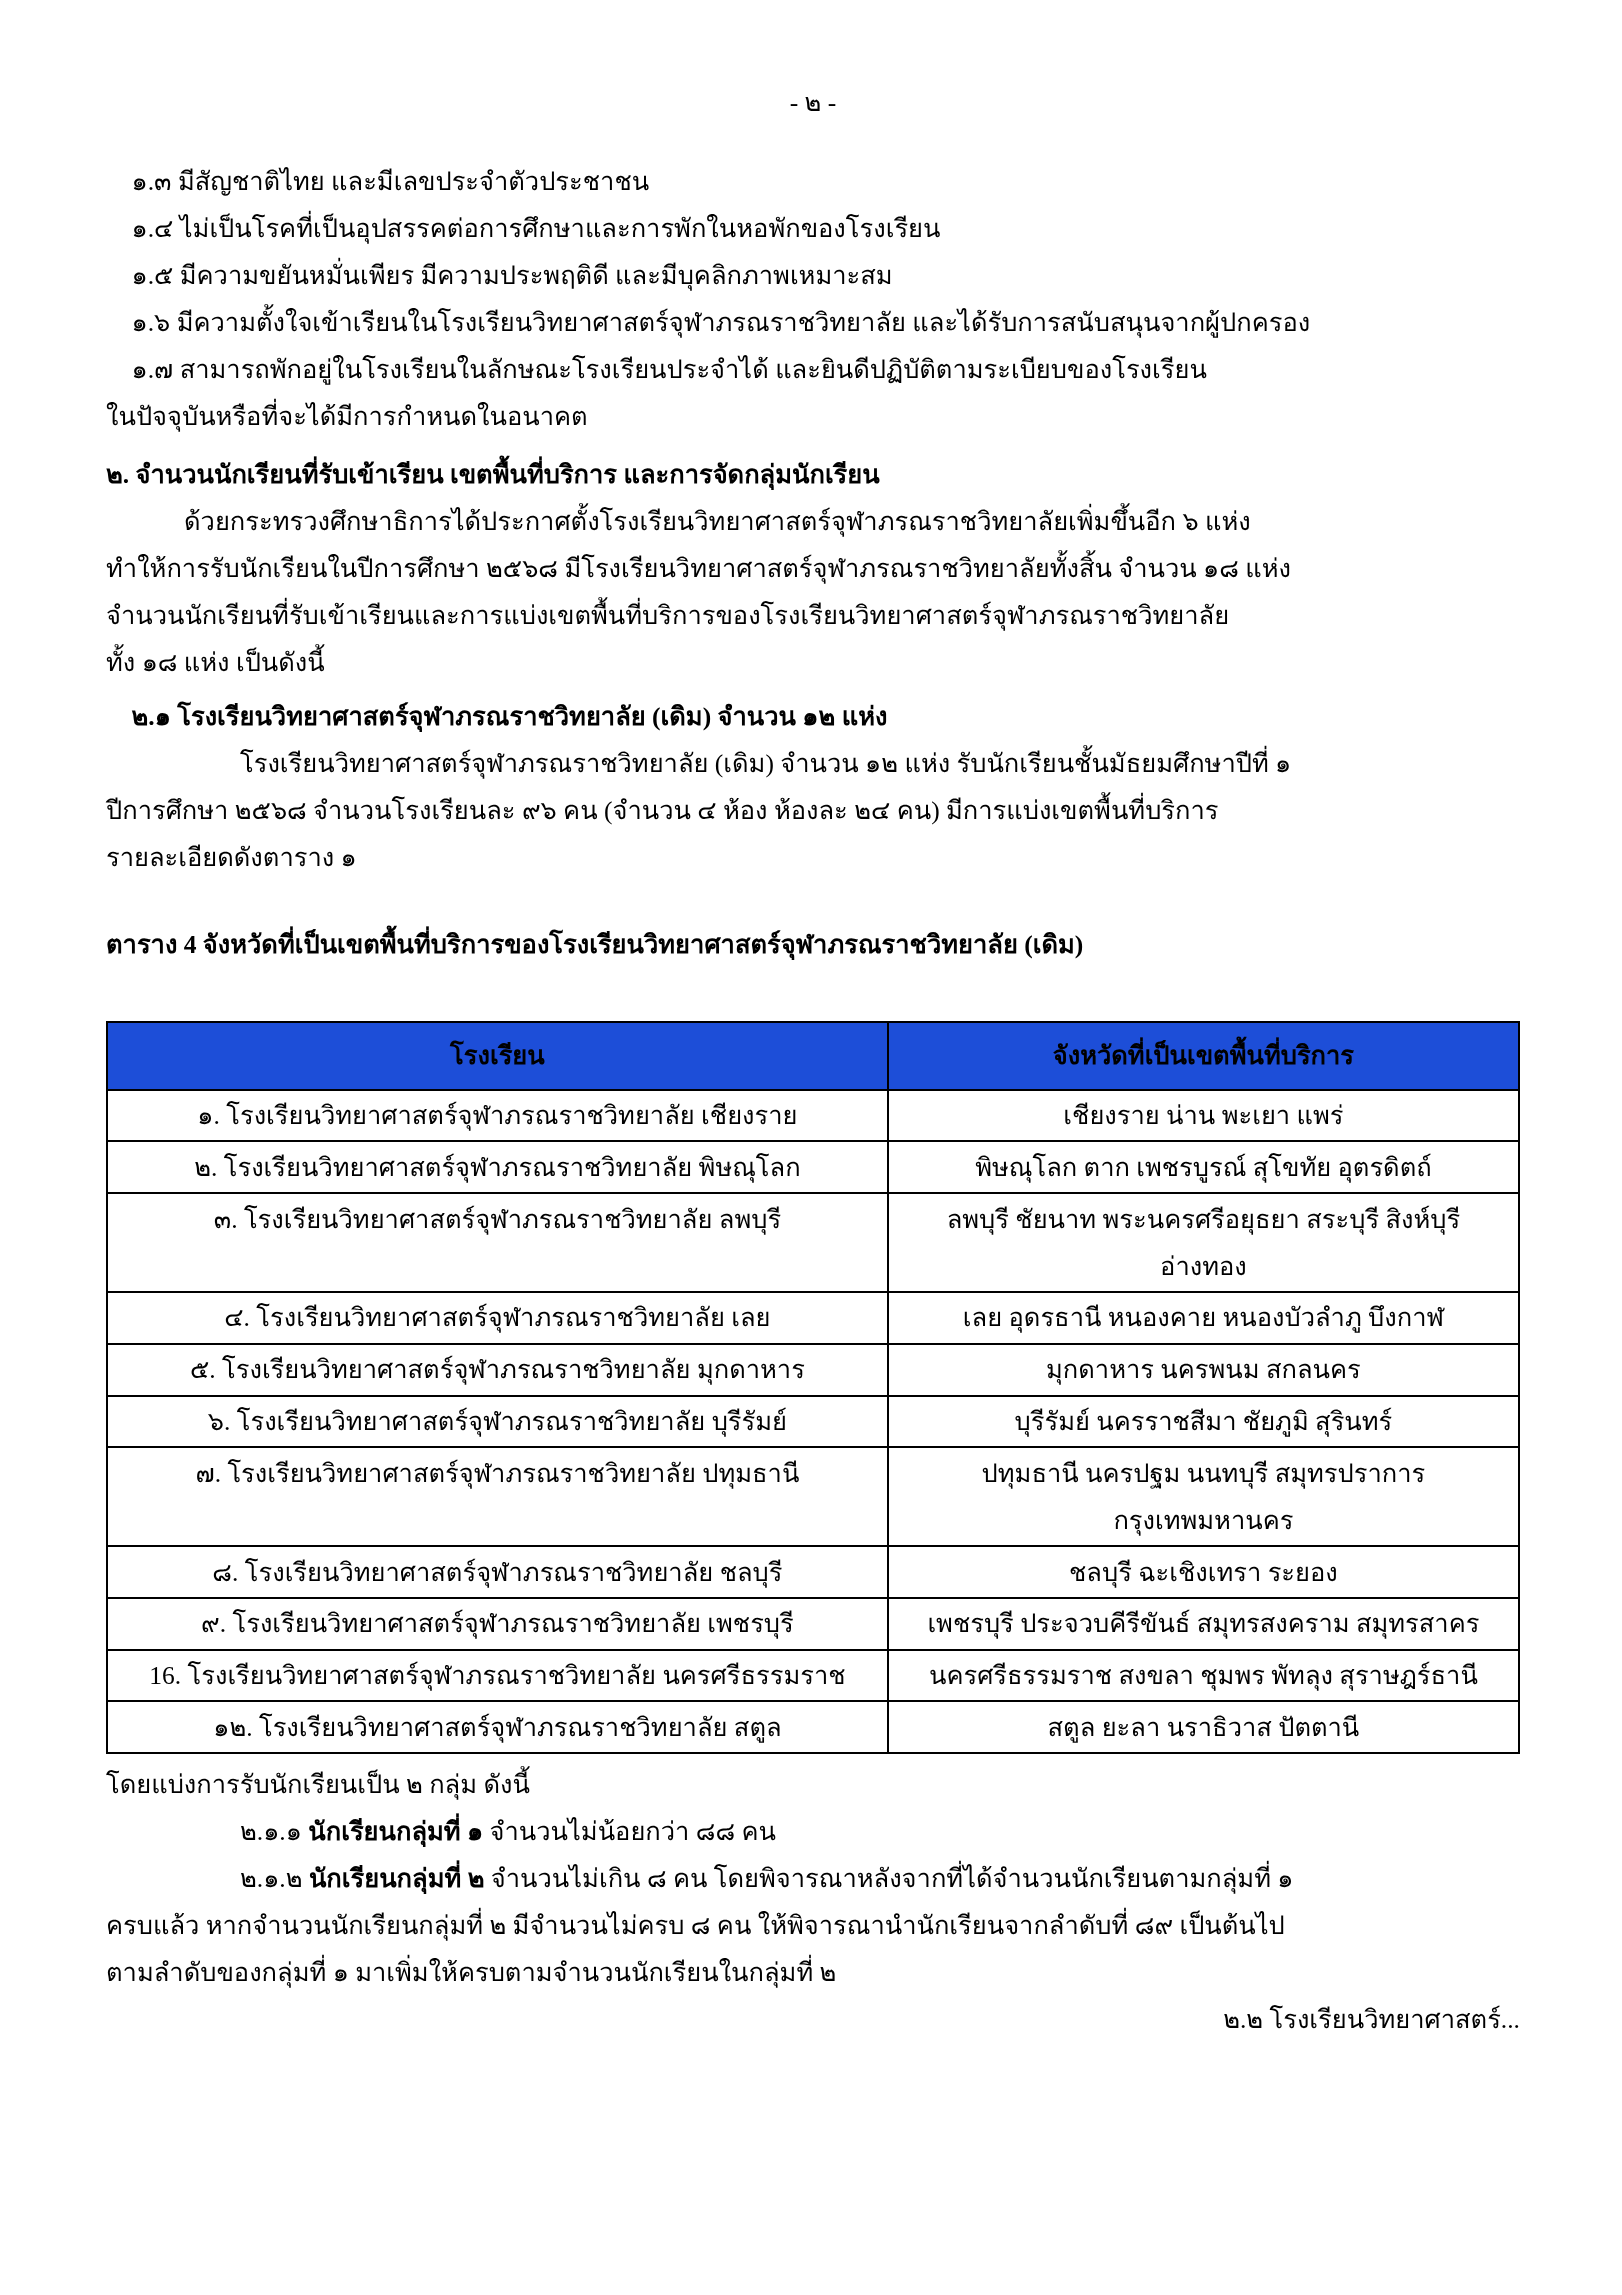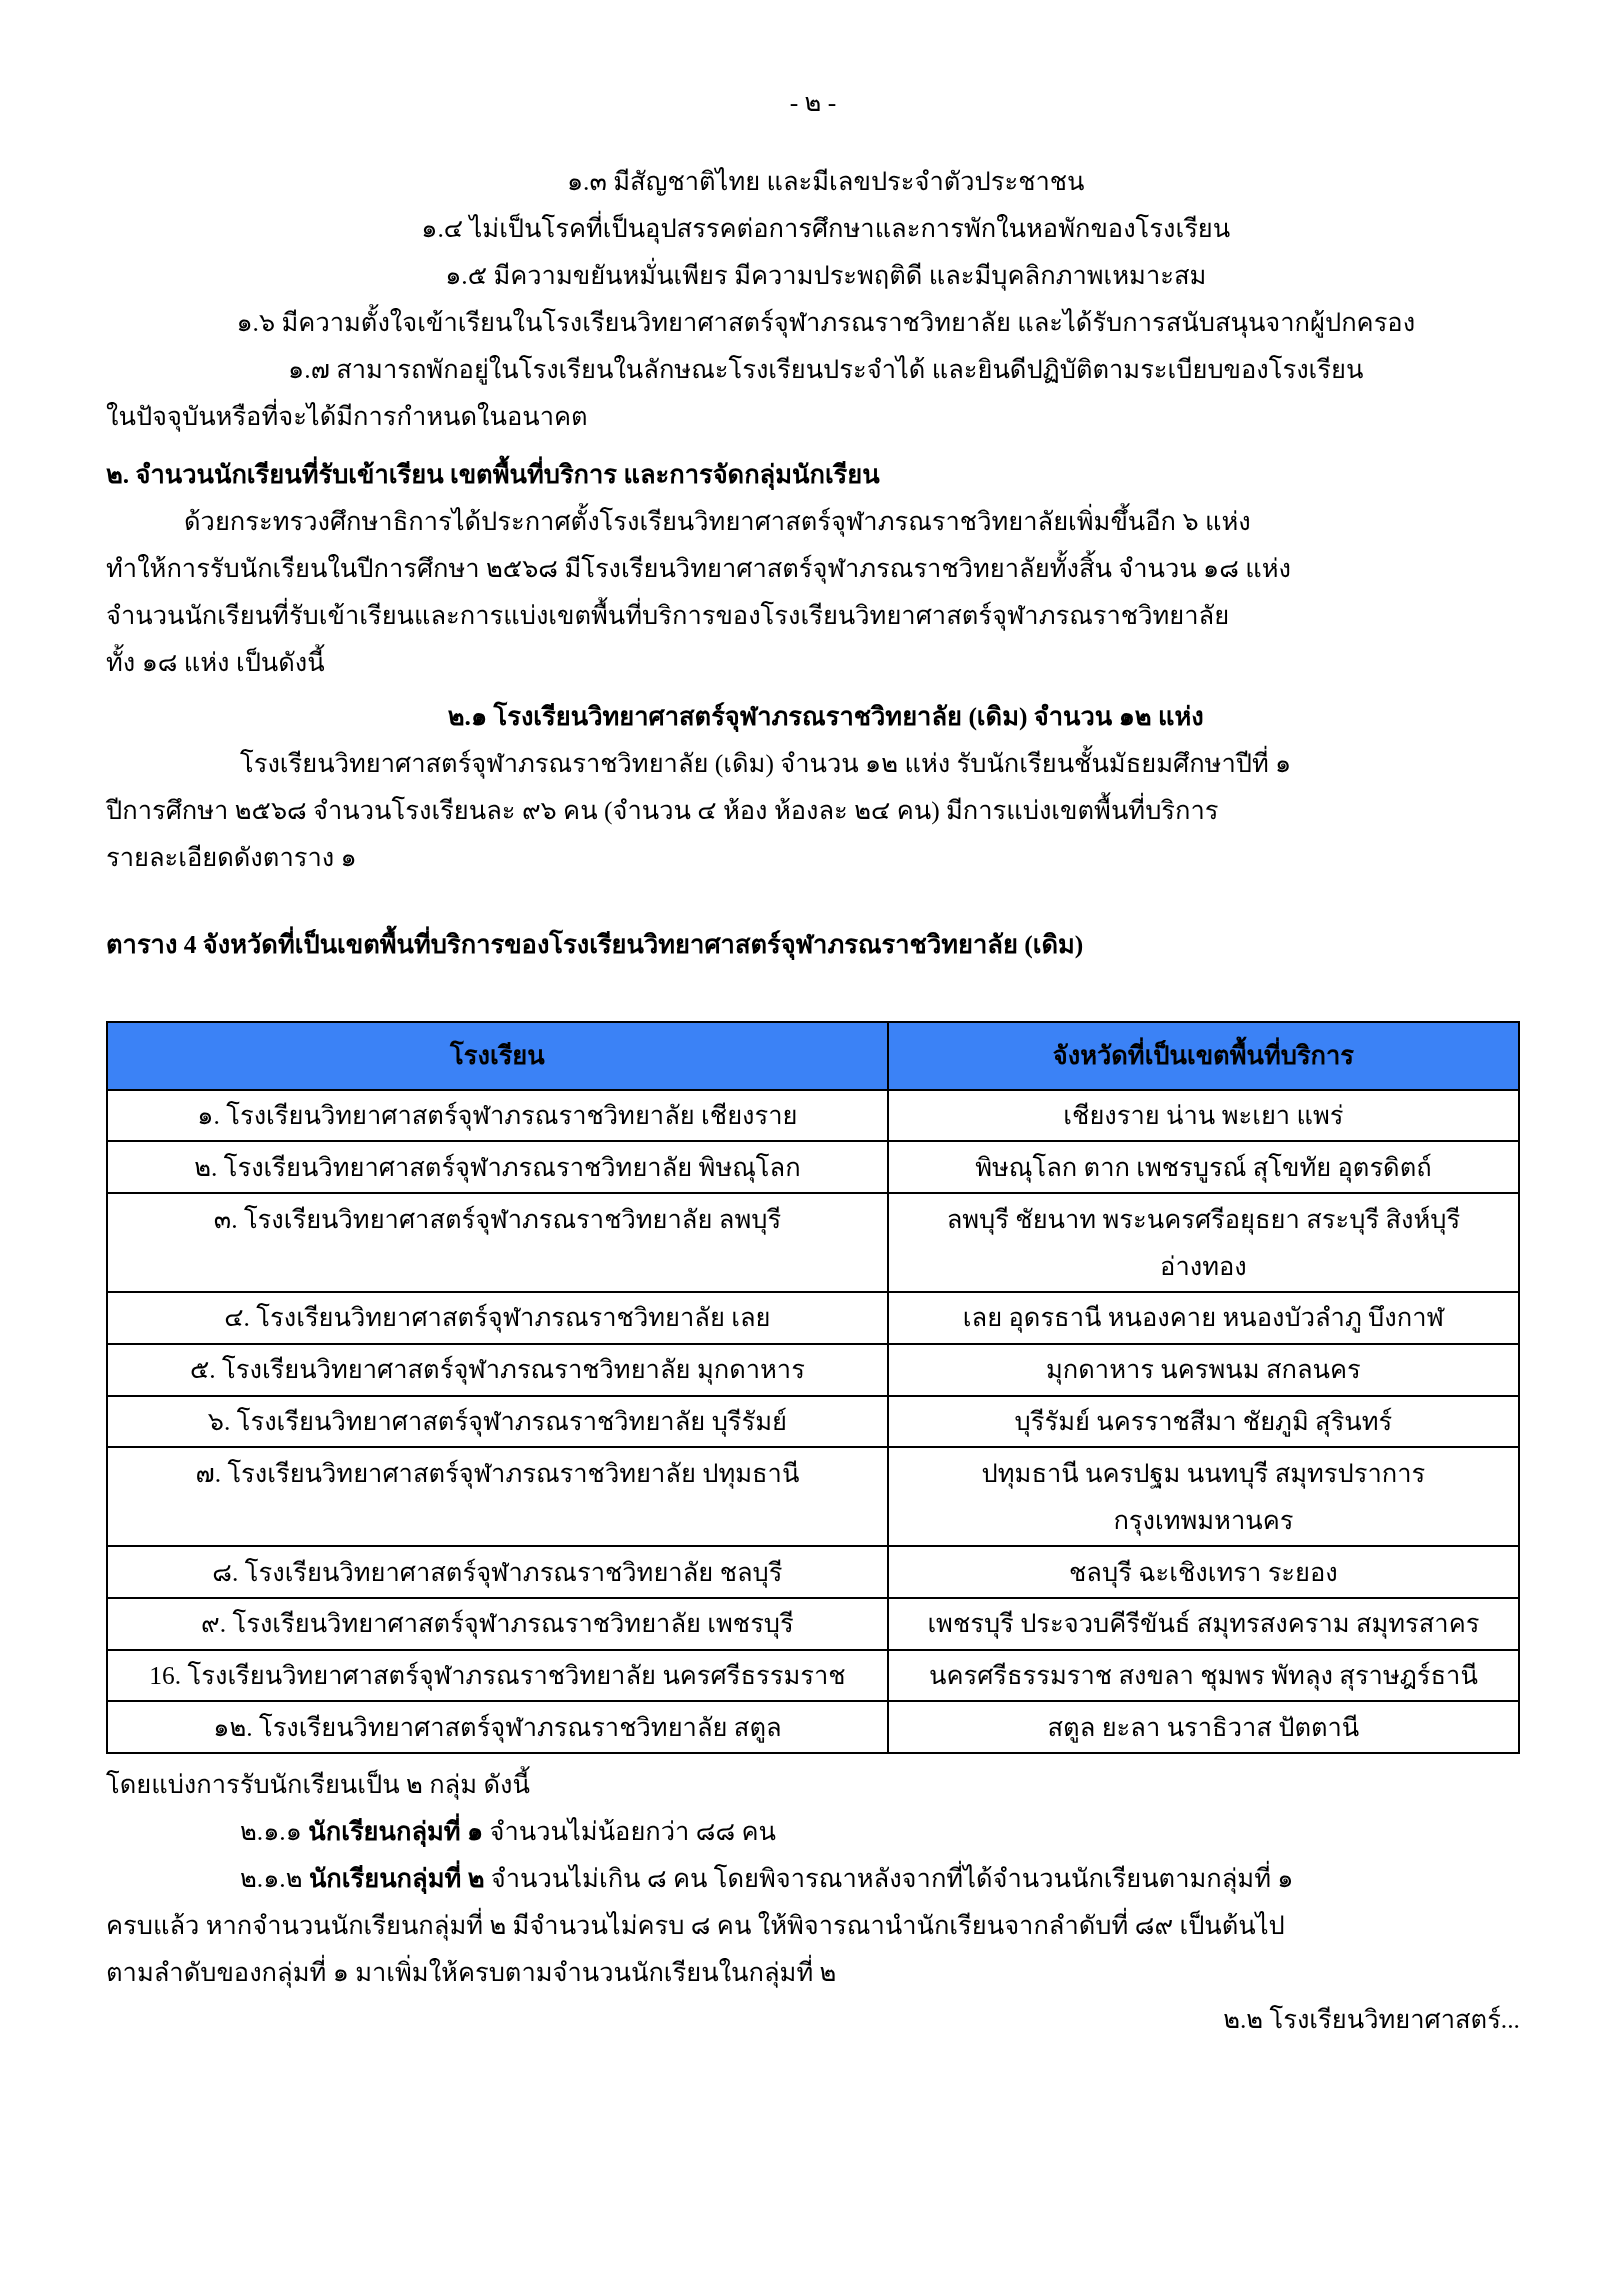--- a/index.html
+++ b/index.html
@@ -12,39 +12,39 @@
     color:#000000;
     font-family:"Liberation Serif","DejaVu Serif",serif;
     font-size:25.5px;
     line-height:47px;
     box-sizing:border-box;
     padding:79px 103px 0 106px;
     overflow:hidden;
   }
   .page-num{text-align:center;margin-bottom:32px;}
   .line{white-space:nowrap;}
-  .ind1{padding-left:25.5px;text-align:center;}   
+  .ind1{padding-left:25.5px;}   
   .ind2{padding-left:78px;}  
   .ind3{padding-left:134px;}  
   .bold{font-weight:bold;margin-top:44px;}
   .sec-heading{font-weight:bold;margin-top:11.3px;}
   .subsec-heading{font-weight:bold;margin-top:7px;}
   .table-caption{font-weight:bold;margin-top:40px;margin-bottom:53px;}
   table.schools{
     width:100%;
     border-collapse:collapse;
     table-layout:fixed;
   }
   table.schools th, table.schools td{
     border:2.1px solid #000000;
     vertical-align:top;
     box-sizing:border-box;
   }
   table.schools th{
-    background:#3b82f6;
+    background:#1d4ed8;
     font-weight:bold;
     text-align:center;
     padding:9.2px 12.7px;
   }
   table.schools td{
     padding:1.4px 14px;
     text-align:center;
     white-space:normal;
     margin-top:39px;
   }

